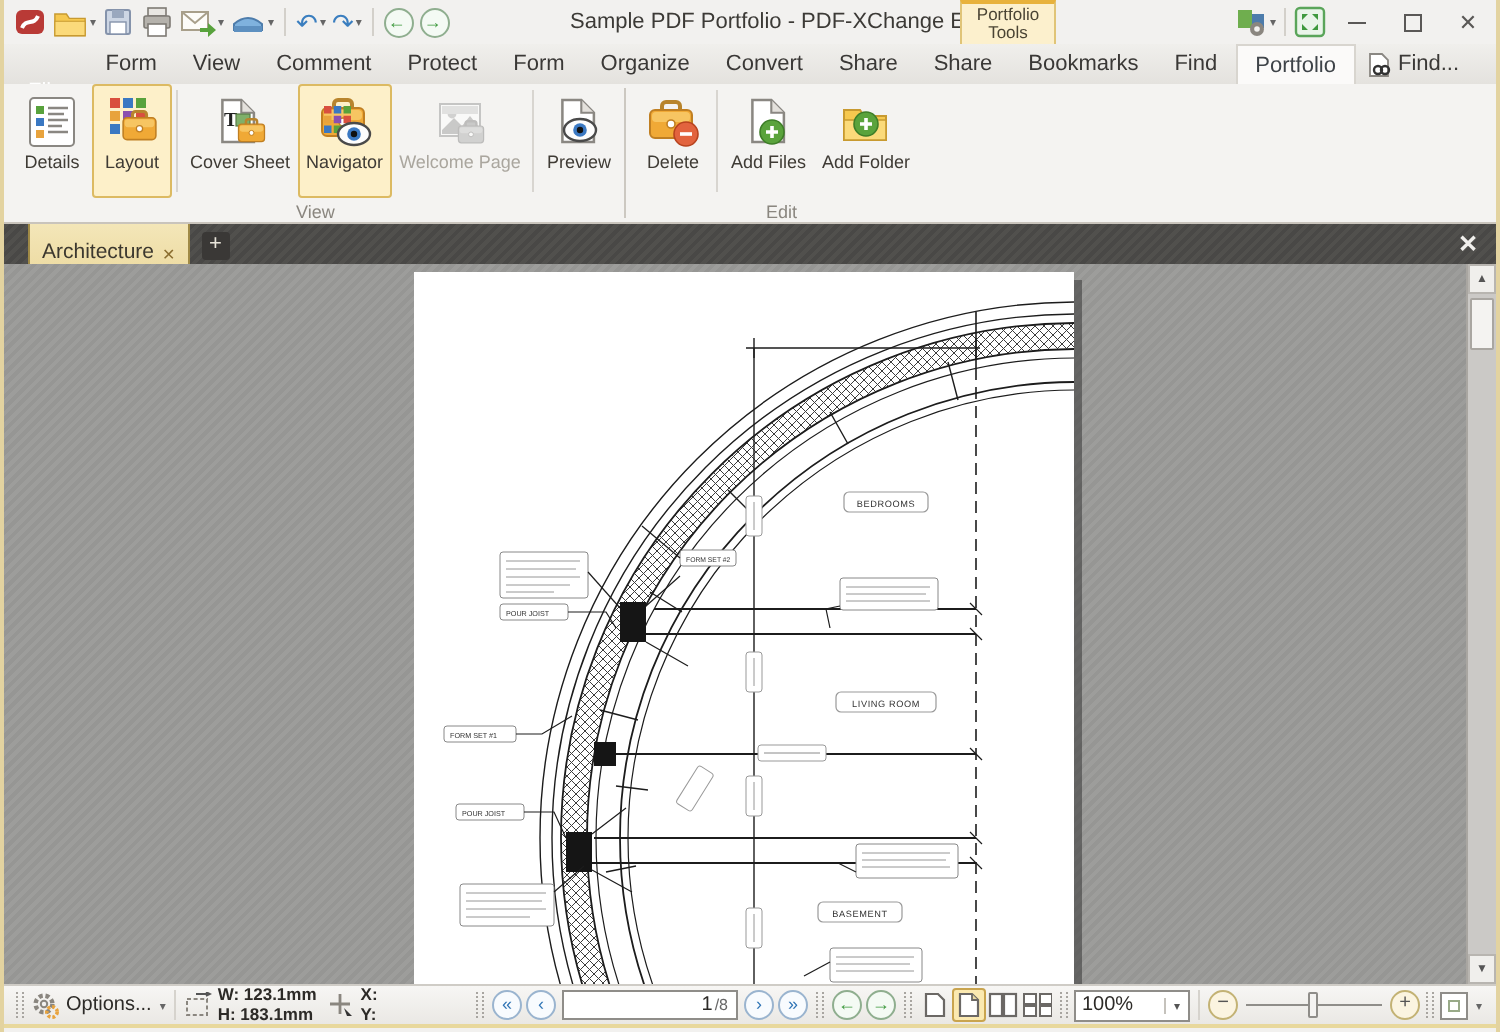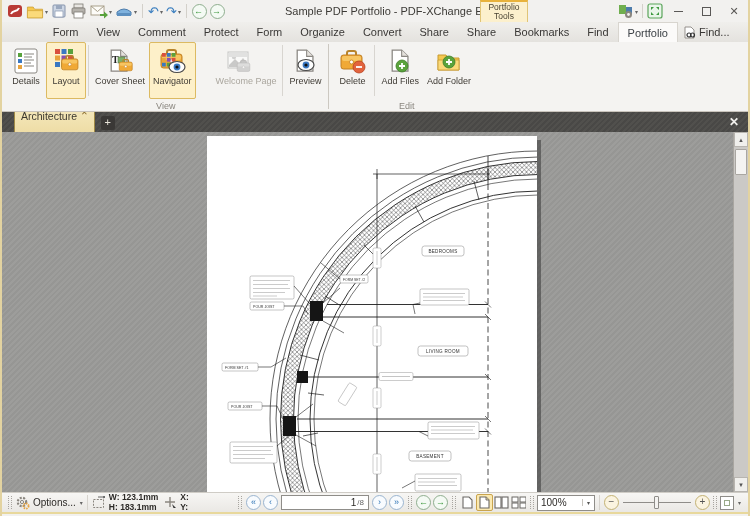--- a/index.html
+++ b/index.html
@@ -30,27 +30,27 @@
   
   .ribbon { height:70px; background:#f4f3f1; border-bottom:1px solid #c9c4bc; display:flex; align-items:stretch; padding-left:4px; flex:0 0 70px; position:relative; }
   .rgroup { display:flex; align-items:stretch; position:relative; padding-bottom:12px; }
   .rgroup-label { position:absolute; bottom:0; left:0; right:0; text-align:center; font-size:9px; color:#8a867f; }
   .rsep { width:1px; background:#d8d5d0; margin:3px 2px 3px 2px; }
   .rsep-tall { width:1px; background:#ccc8c1; margin:2px 3px; }
   .rbtn { display:flex; flex-direction:column; align-items:center; justify-content:flex-start; padding:3px 3px 0 3px; min-width:40px; border:1px solid transparent; border-radius:2px; }
   .rbtn .ric { height:30px; display:flex; align-items:center; justify-content:center; }
   .rbtn .rlabel { font-size:9px; line-height:1.08; color:#3f3b35; text-align:center; margin-top:1px; }
   .rbtn.sel { background:#fdf0c9; border-color:#dcba62; }
-  .rbtn.disabled .rlabel { color:#aaa69e;margin-left:16px; }
+  .rbtn.disabled .rlabel { color:#aaa69e; }
   .rsmall-stack { display:flex; flex-direction:column; justify-content:center; gap:3px; padding:0 2px; }
   .rsmall { display:flex; align-items:center; gap:3px; font-size:9px; color:#3f3b35; }
 
   
   .tabbar { height:20px; background:repeating-linear-gradient(135deg,#51504d 0 2px,#494846 2px 4px); display:flex; align-items:flex-end; padding-left:12px; flex:0 0 20px; }
-  .doctab { height:34px; background:linear-gradient(#f7ecc4,#eeddA6); border:1px solid #a08a46; border-bottom:none; border-radius:2px 2px 0 0; display:flex; align-items:center; padding:0 6px; font-size:10.5px; color:#3c382f; }
+  .doctab { height:34px; background:linear-gradient(#f7ecc4,#eeddA6); border:1px solid #a08a46; border-bottom:none; border-radius:2px 2px 0 0; display:flex; align-items:flex-end; padding:0 6px; font-size:10.5px; color:#3c382f; }
   .doctab-close { font-size:8px; color:#8a6d2f; margin-left:4px; margin-top:-6px; }
   .tab-add { width:14px; height:14px; background:#3a3836; color:#e8e4da; border-radius:2px; font-size:11px; line-height:13px; text-align:center; margin:0 0 2px 6px; }
   .tabbar-close { margin-left:auto; margin-bottom:3px; margin-right:6px; color:#f0efec; font-size:12px; font-weight:bold; width:16px; text-align:center; }
 
   
   .docarea { height:360px; flex:0 0 360px; position:relative; background:repeating-linear-gradient(135deg,#9d9d9b 0 2px,#969694 2px 4px); overflow:hidden; }
   .page { position:absolute; left:205px; top:4px; width:330px; height:356px; background:#fff; box-shadow:4px 4px 0 rgba(45,45,45,.5); }
   .vscroll { position:absolute; right:0; top:0; bottom:0; width:15px; background:#cbc9c6; border-left:1px solid #a9a6a1; display:flex; flex-direction:column; }
   .vs-btn { height:15px; background:#f0efec; border:1px solid #b8b5b0; display:flex; align-items:center; justify-content:center; font-size:6px; color:#555; }
   .vs-thumb { height:26px; margin:2px 1px; background:#f4f3f1; border:1px solid #a9a6a1; border-radius:1px; }

